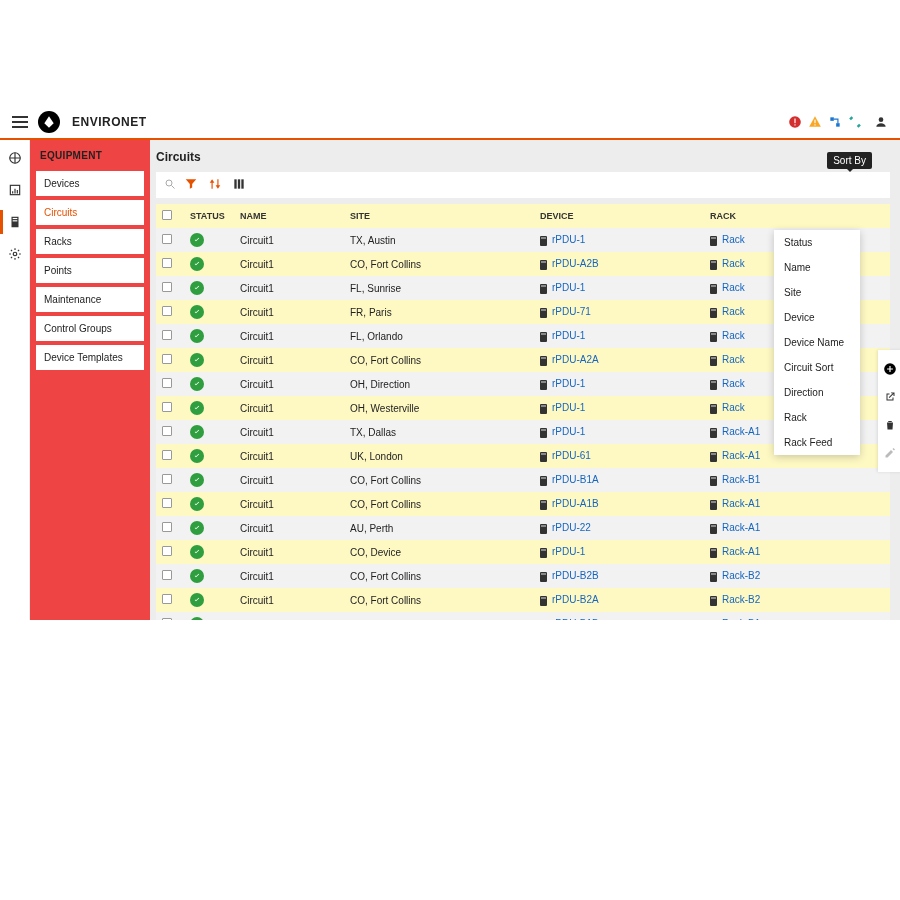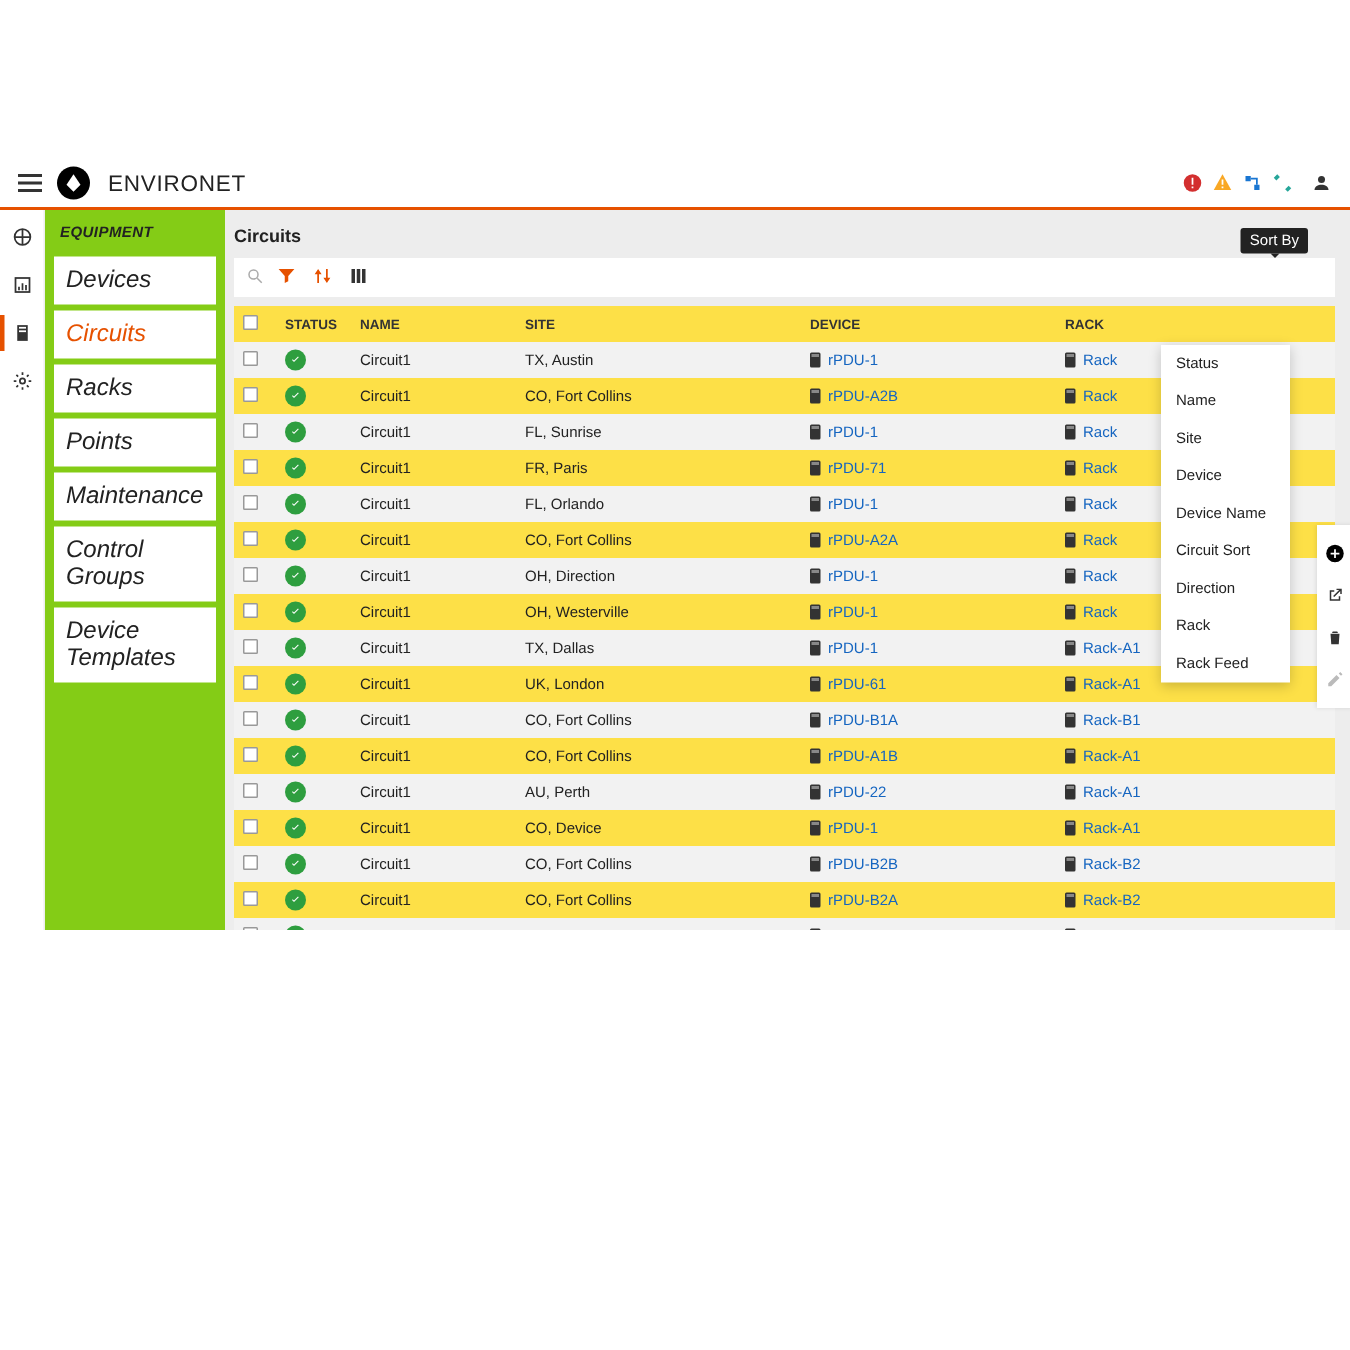--- a/index.html
+++ b/index.html
@@ -4,46 +4,46 @@
 <style>
 * { margin:0; padding:0; box-sizing:border-box; font-family:Arial,Helvetica,sans-serif; }
 body { background:#fff; font-size:11px; color:#222; }
 .wrap { width:900px; margin:0 auto; padding-top:106px; }
 
 .topbar { display:flex; align-items:center; height:34px; padding:0 12px; border-bottom:2px solid #e65100; }
 .hamburger { cursor:pointer; width:16px; height:12px; display:flex; flex-direction:column; justify-content:space-between; }
 .hamburger span { display:block; height:2px; background:#333; }
 .logo { width:22px; height:22px; border-radius:50%; background:#000; margin:0 12px 0 10px; position:relative; display:flex; align-items:center; justify-content:center; }
 .logo svg { width:14px; height:14px; }
-.brand { font-weight:normal; font-size:15px; letter-spacing:0.5px; }
+.brand { font-weight:bold; font-size:12px; letter-spacing:0.5px; }
 .topbar-right { margin-left:auto; display:flex; align-items:center; gap:6px; }
 .icon-sm { width:14px; height:14px; display:flex; align-items:center; justify-content:center; }
 
 .main { display:flex; height:480px; }
 
 .leftrail { width:30px; background:#fff; display:flex; flex-direction:column; align-items:center; gap:16px; padding-top:10px; border-right:1px solid #eee; }
 .leftrail .rail-item { width:16px; height:16px; cursor:pointer; display:flex; align-items:center; justify-content:center; position:relative; }
 .leftrail .rail-item.active::before { content:''; position:absolute; left:-7px; top:-4px; width:3px; height:24px; background:#e65100; }
 
-.sidebar { width:120px; background:#84cc16; padding:10px 6px;font-style:italic; }
+.sidebar { width:120px; background:#ef4444; padding:10px 6px; }
 .sidebar-title { font-size:10px; font-weight:bold; margin:0 4px 10px 4px; letter-spacing:0.3px; }
-.sidebar-item { background:#fff; padding:7px 8px; margin-bottom:4px; font-size:16px; cursor:pointer; }
+.sidebar-item { background:#fff; padding:7px 8px; margin-bottom:4px; font-size:10px; cursor:pointer; }
 .sidebar-item.active { color:#e65100; }
 
 .content { flex:1; background:#ededed; padding:10px 10px 10px 6px; position:relative; }
 .page-title { font-size:12px; font-weight:bold; margin-bottom:8px; }
 
 .searchbar { background:#fff; height:26px; display:flex; align-items:center; padding:0 8px; gap:8px; position:relative; }
 .searchbar .mag { color:#aaa; font-size:12px; }
 .searchbar input { border:none; outline:none; flex:1; font-size:10px; color:#888; }
 .searchbar .tools { display:flex; gap:10px; align-items:center; }
 .tooltip { position:absolute; top:-20px; right:18px; background:#222; color:#fff; font-size:10px; padding:3px 6px; border-radius:2px; white-space:nowrap; }
 .tooltip::after { content:''; position:absolute; top:100%; left:50%; margin-left:-3px; border:3px solid transparent; border-top-color:#222; }
 
-.table-wrap { background:#fde047; margin-top:6px; position:relative; }
+.table-wrap { background:#fef9c3; margin-top:6px; position:relative; }
 table { width:100%; border-collapse:collapse; }
 th { text-align:left; font-size:9px; font-weight:bold; padding:6px 6px; color:#333; }
 td { padding:5px 6px; font-size:10px; vertical-align:middle; }
 tr.row-alt { background:#f2f2f2; }
 .chk { width:10px; height:10px; border:1px solid #999; border-radius:1px; display:inline-block; background:#fff; }
 .status-ok { width:14px; height:14px; border-radius:50%; background:#2e9e3f; display:inline-flex; align-items:center; justify-content:center; }
 .status-ok svg { width:8px; height:8px; }
 .link { color:#1565c0; }
 .dev-ico { display:inline-block; width:7px; height:10px; background:#333; border-radius:1px; margin-right:5px; vertical-align:middle; position:relative; }
 .dev-ico::after { content:''; position:absolute; top:1px; left:1px; right:1px; height:2px; background:#888; }

